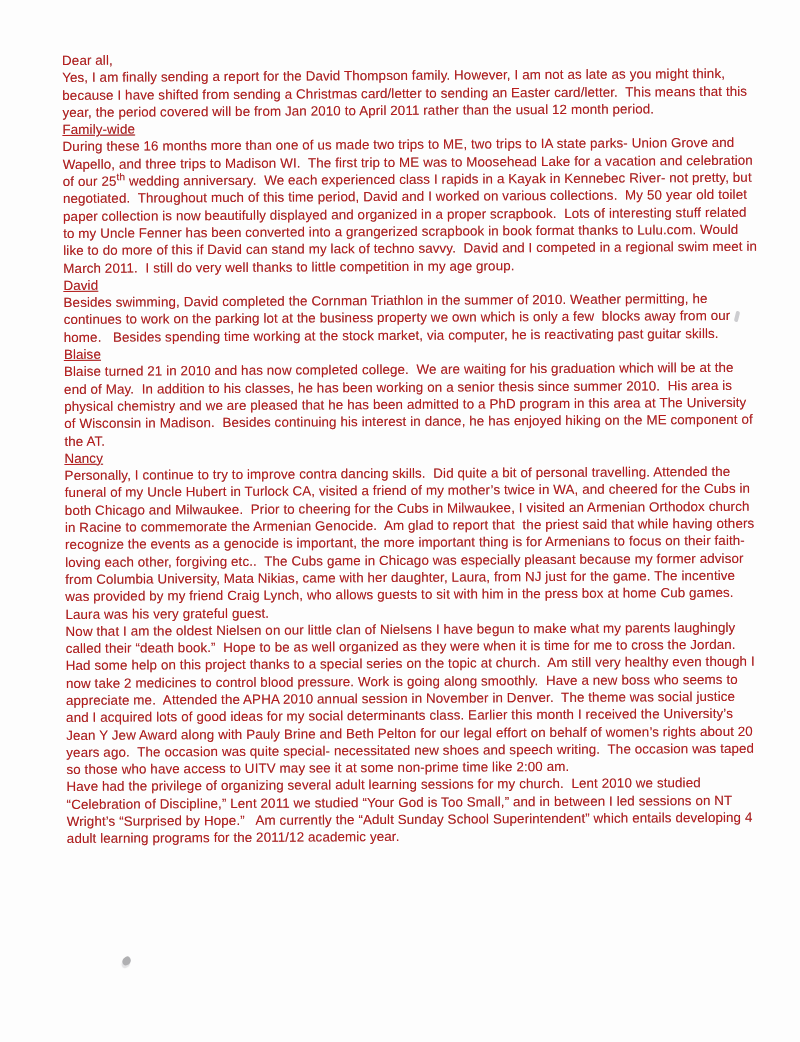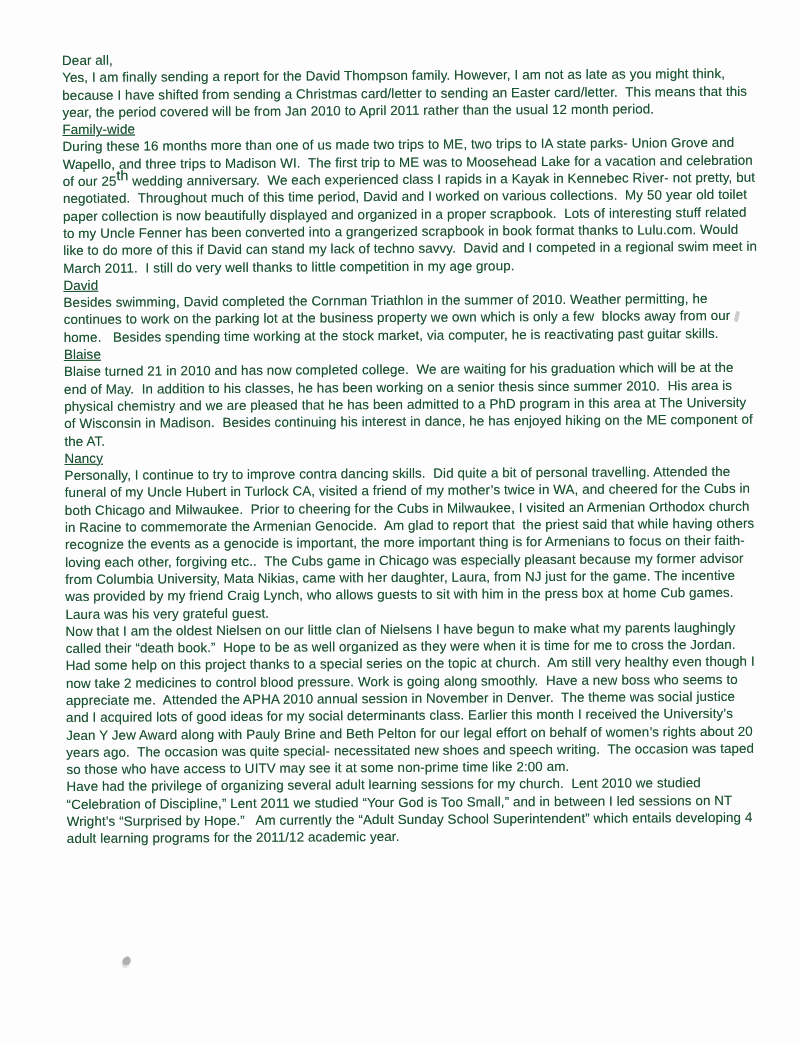--- a/index.html
+++ b/index.html
@@ -7,21 +7,21 @@
     padding: 0;
     background: #f4f4f4;
   }
   .page {
     position: relative;
     width: 800px;
     height: 1042px;
     background: #fdfdfd;
     overflow: hidden;
     font-family: "Liberation Sans", "DejaVu Sans", sans-serif;
-    color: #14532d;
+    color: #b91c1c;
   }
   .letter-content {
     position: absolute;
     left: 62px;
     top: 52px;
     width: 694px;
     font-size: 13.4px;
     line-height: 17.3px;
     letter-spacing: 0.1px;
     transform: rotate(-0.35deg);
@@ -30,21 +30,21 @@
   }
   .para, .line {
     margin: 0;
     white-space: pre-wrap;
   }
   .heading {
     text-decoration: underline;
     white-space: pre-wrap;
   }
   sup {
-    font-size: 14px;
+    font-size: 10px;
     line-height: 0;
     vertical-align: super;
   }
   .scan-smudge-1 {
     position: absolute;
     left: 122px;
     top: 957px;
     width: 9px;
     height: 8px;
     background: #9d9da0;

